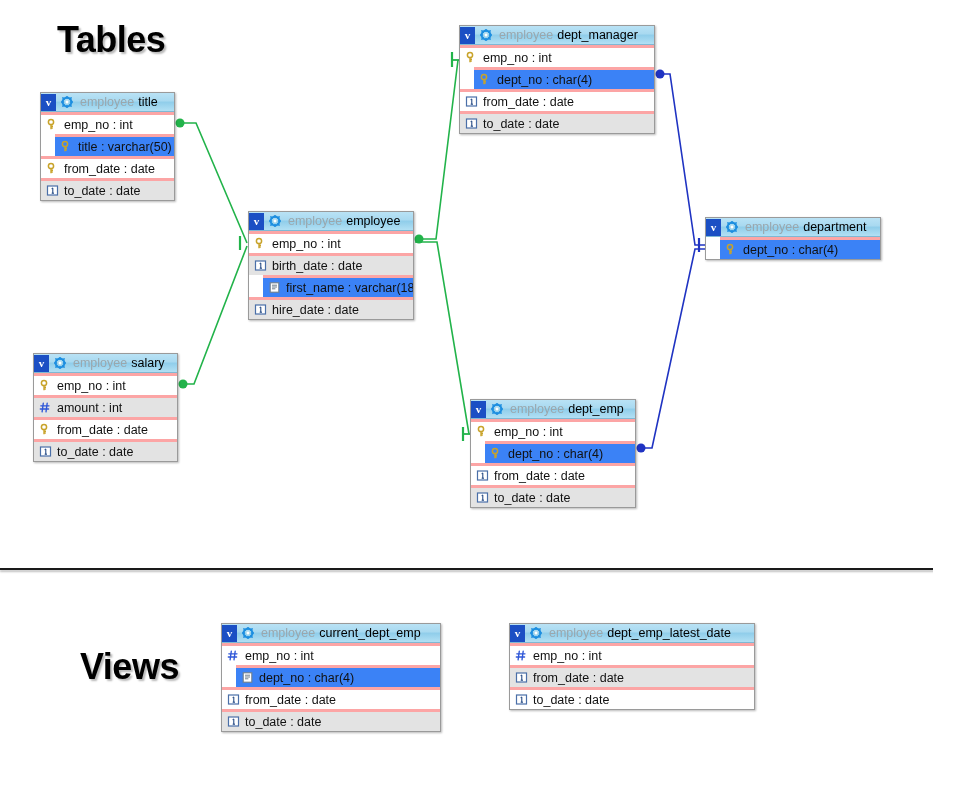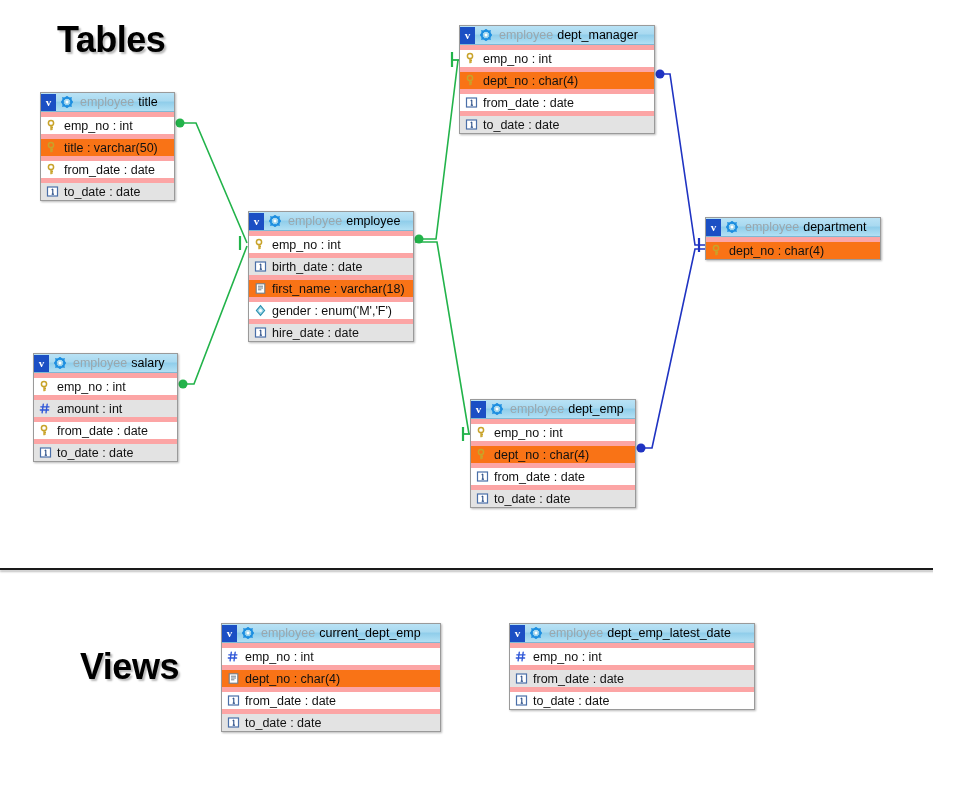--- a/index.html
+++ b/index.html
@@ -92,28 +92,28 @@
     font-weight: normal;
     margin-left: 4px;
     margin-right: 4px;
   }
 
   .field-row {
     display: flex;
     align-items: center;
     height: 22px;
     padding-left: 5px;
-    border-top: 5px solid #fca5a5;
+    border-top: 3px solid #fca5a5;
     white-space: nowrap;
     text-align: center;
   }
   .field-row:first-child { border-top: none; }
   .row-white { background: #ffffff; }
   .row-grey  { background: #e3e3e3; }
-  .row-pink  { background: #f97316; }
+  .row-pink  { background: #3b82f6; margin-left: 14px; }
 
   .f-icon {
     flex: 0 0 13px;
     width: 13px; height: 13px;
     margin-right: 5px;
     position: relative;
   }
   .f-icon svg { display: block; }
   .f-label { color: #111111; font-size: 12.5px; }
 </style>
@@ -299,29 +299,20 @@
         </div>
         <div class="field-row row-pink">
           <span class="f-icon">
             <svg width="13" height="13" viewBox="0 0 13 13">
               <rect x="2.2" y="1.8" width="8.6" height="9.4" fill="#ffffff" stroke="#6f7f8c" stroke-width="1.1"></rect>
               <path d="M4 4.2h5 M4 6h5 M4 7.8h3.4" stroke="#6f7f8c" stroke-width="1" fill="none"></path>
             </svg>
           </span>
           <span class="f-label">first_name : varchar(18)</span>
         </div>
-        <div class="field-row row-white">
-          <span class="f-icon">
-            <svg width="13" height="13" viewBox="0 0 13 13">
-              <path d="M6.5 1.6 L10.6 6.5 L6.5 11.4 L2.4 6.5 Z" fill="#9fd8e8" stroke="#2a8fae" stroke-width="1.1"></path>
-              <circle cx="6.5" cy="6.5" r="1.5" fill="#ffffff"></circle>
-            </svg>
-          </span>
-          <span class="f-label">gender : enum('M','F')</span>
-        </div>
         <div class="field-row row-grey">
           <span class="f-icon">
             <svg width="13" height="13" viewBox="0 0 13 13">
               <rect x="1.5" y="2" width="10" height="9" fill="#ffffff" stroke="#4a6fa8" stroke-width="1.2"></rect>
               <path d="M5.6 4.6 L6.8 4 L6.8 9.2 M5.7 9.2 L8 9.2" stroke="#123a7a" stroke-width="1" fill="none"></path>
             </svg>
           </span>
           <span class="f-label">hire_date : date</span>
         </div>
       </div>

